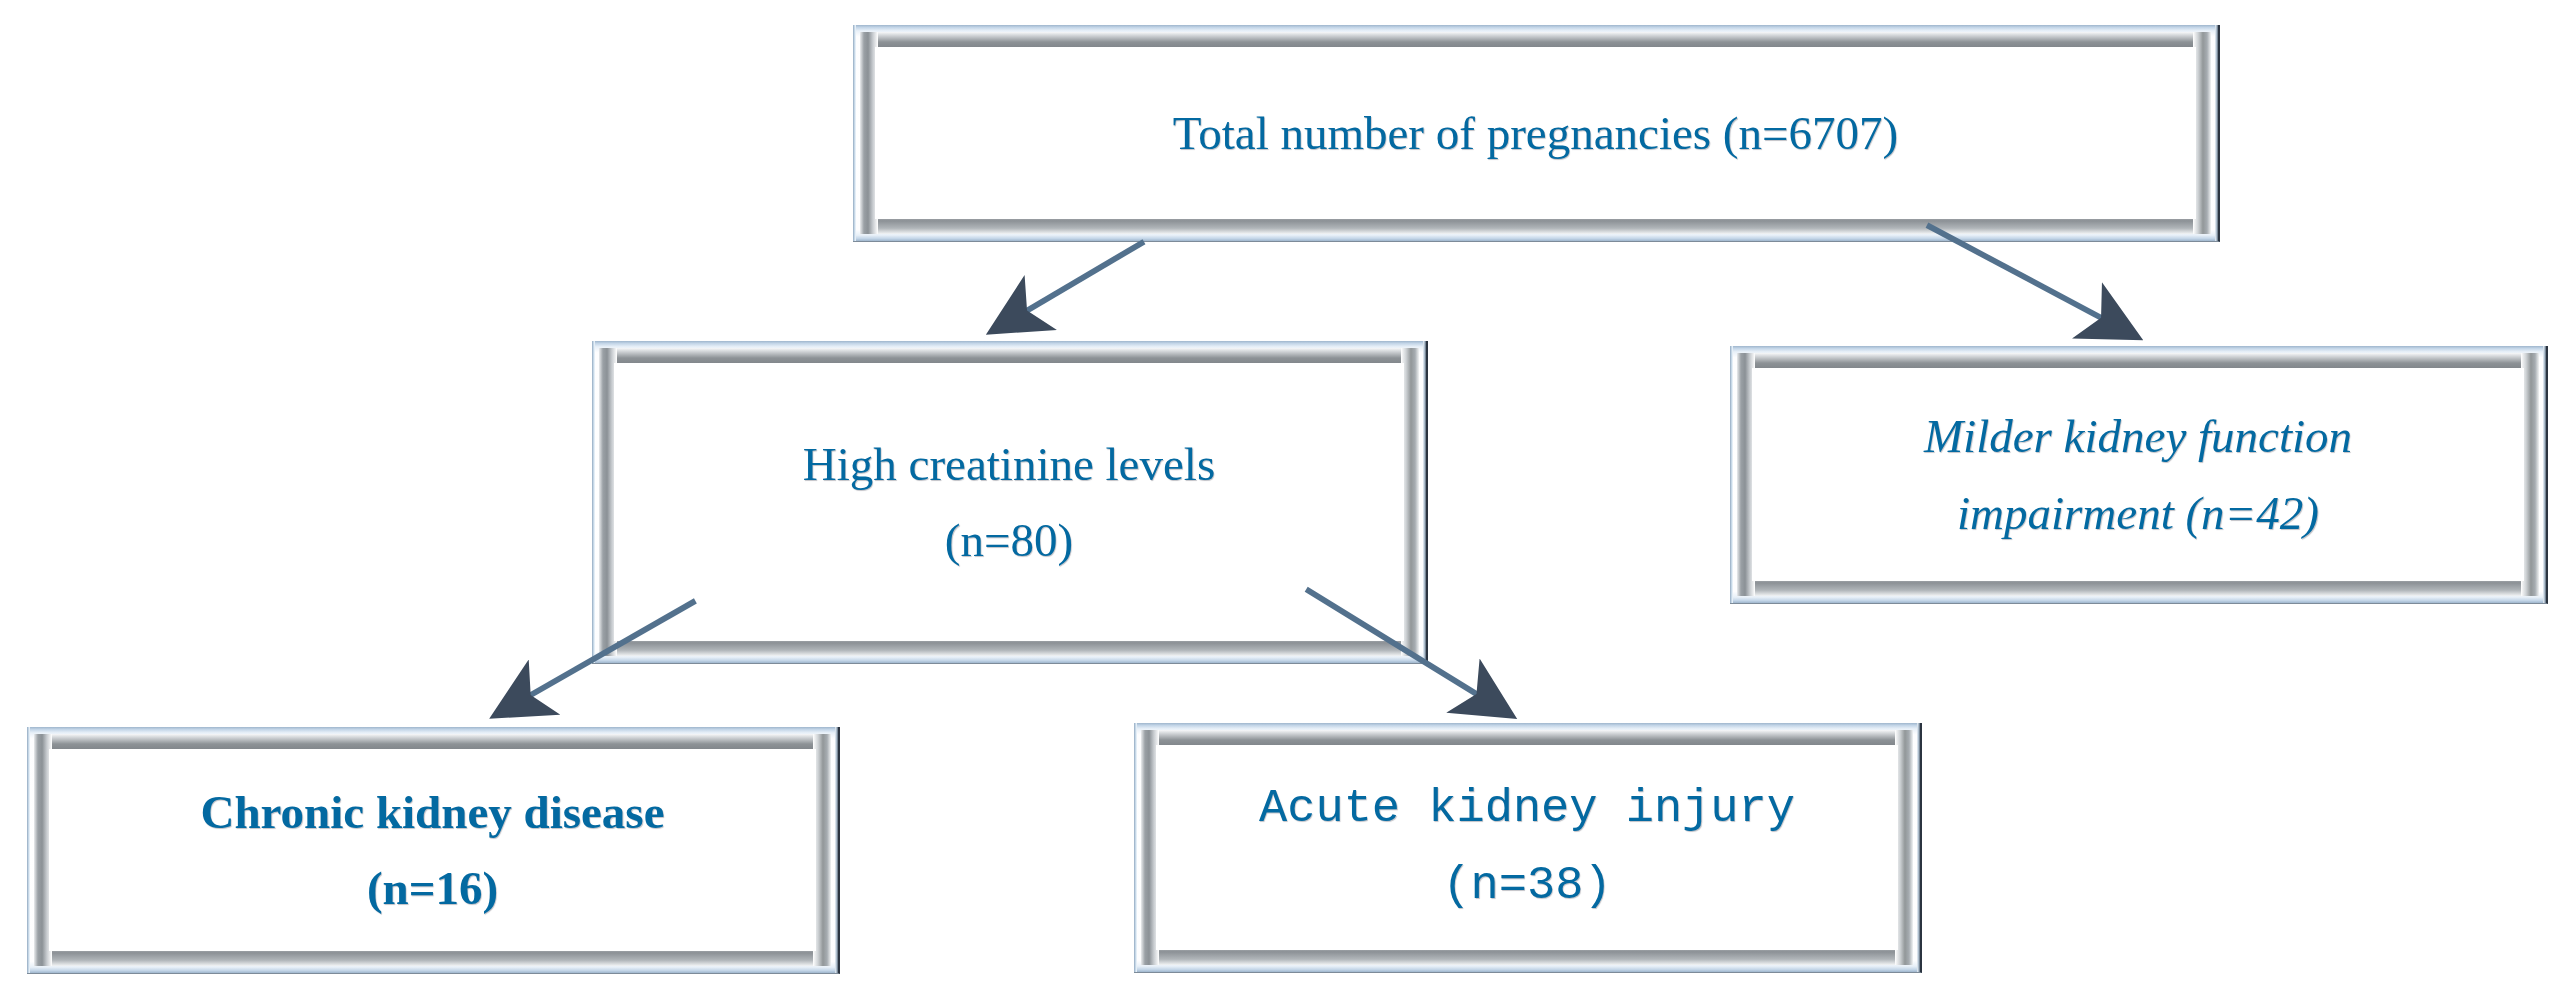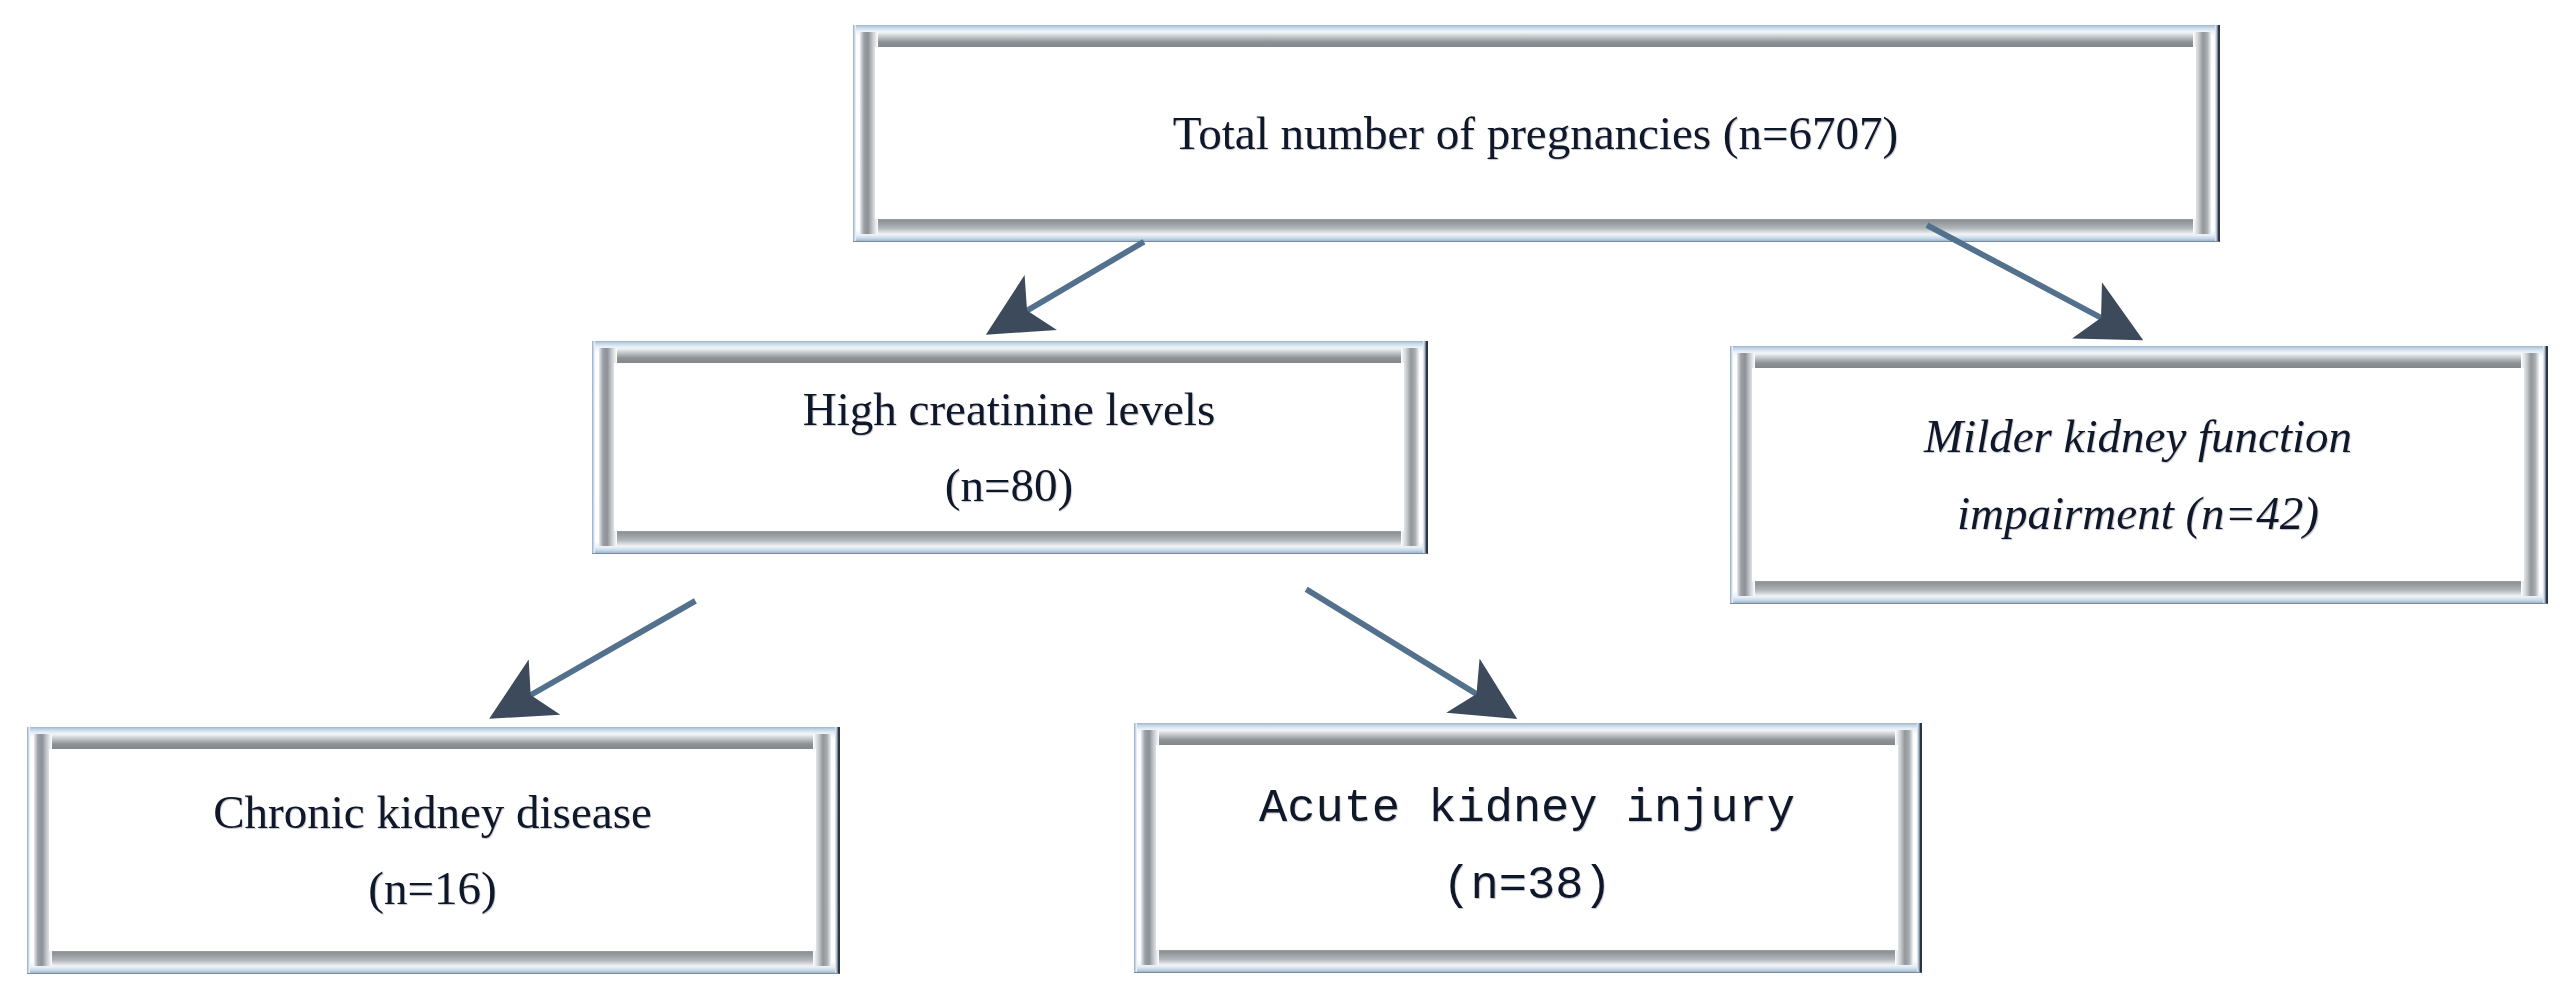--- a/index.html
+++ b/index.html
@@ -93,21 +93,21 @@
     z-index: 2;
     width: 100%;
     height: 100%;
     box-sizing: border-box;
     background: #ffffff;
     display: flex;
     flex-direction: column;
     align-items: center;
     justify-content: center;
     text-align: center;
-    color: #0f172a;
+    color: #0369a1;
     line-height: 1.62;
   }
   .node-line {
     display: block;
     white-space: nowrap;
     text-shadow: 0.8px 0.8px 0.8px rgba(120,120,130,0.45);
   }
 
   
   .fs-top    { font-size: 47px; }
@@ -155,39 +155,39 @@
   </svg>
 
   <div class="node" style="left:853px; top:25px; width:1367px; height:217px;">
     <div class="node-bevel">
       <div class="node-inner fs-top">
         <span class="node-line">Total number of pregnancies (n=6707)</span>
       </div>
     </div>
   </div>
 
-  <div class="node" style="left:592px; top:341px; width:836px; height:213px;">
+  <div class="node" style="left:592px; top:341px; width:836px; height:323px;">
     <div class="node-bevel">
       <div class="node-inner fs-mid">
         <span class="node-line">High creatinine levels</span>
         <span class="node-line">(n=80)</span>
       </div>
     </div>
   </div>
 
   <div class="node" style="left:1730px; top:346px; width:818px; height:258px;font-style:italic;">
     <div class="node-bevel">
       <div class="node-inner fs-mid">
         <span class="node-line">Milder kidney function</span>
         <span class="node-line">impairment (n=42)</span>
       </div>
     </div>
   </div>
 
-  <div class="node" style="left:27px; top:727px; width:813px; height:247px;">
+  <div class="node" style="left:27px; top:727px; width:813px; height:247px;font-weight:bold;">
     <div class="node-bevel">
       <div class="node-inner fs-bottom">
         <span class="node-line">Chronic kidney disease</span>
         <span class="node-line">(n=16)</span>
       </div>
     </div>
   </div>
 
   <div class="node" style="left:1134px; top:723px; width:788px; height:250px;font-family:Liberation Mono, monospace;">
     <div class="node-bevel">

